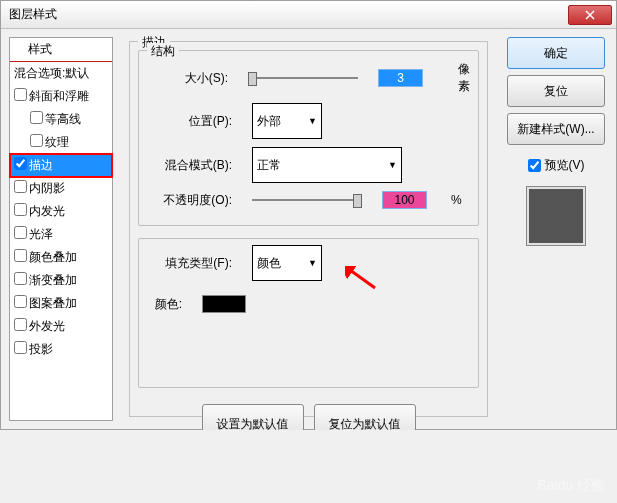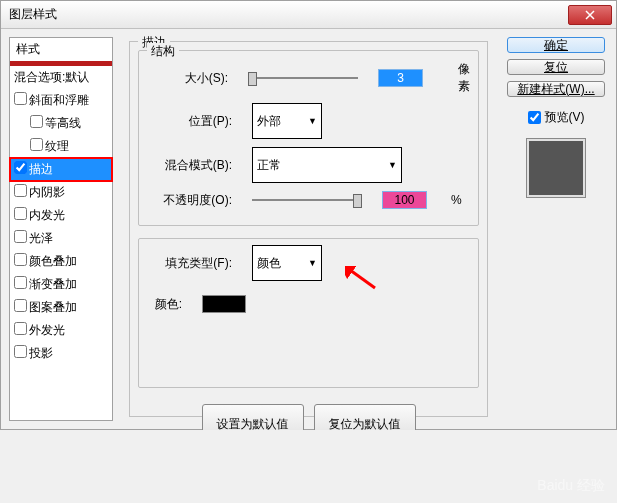--- a/index.html
+++ b/index.html
@@ -2,21 +2,21 @@
 <html><head>
 <meta charset="utf-8">
 <style>
 * { box-sizing: border-box; margin: 0; padding: 0; font-family: "Microsoft YaHei", SimSun, sans-serif; font-size: 12px; }
 body { background: #f0f0f0; }
 .dialog { width: 617px; background: #f0f0f0; border: 1px solid #a0a0a0; }
 .titlebar { height: 28px; background: linear-gradient(#fff, #e8e8e8); display: flex; align-items: center; justify-content: space-between; padding-left: 8px; border-bottom: 1px solid #c0c0c0; }
 .close-btn { width: 44px; height: 20px; background: linear-gradient(#e07070, #c53030); color: #fff; display: flex; align-items: center; justify-content: center; margin-right: 4px; border: 1px solid #a02020; border-radius: 2px; cursor: pointer; }
 .content { display: flex; padding: 8px; gap: 8px; height: 400px; }
 .sidebar { width: 104px; border: 1px solid #a0a0a0; background: #fff; }
-.sidebar-header { padding: 3px 6px; border-bottom: 5px solid #b91c1c; }
+.sidebar-header { padding: 3px 18px; border-bottom: 1px solid #b91c1c; }
 .sidebar-item { padding: 3px 4px; display: flex; align-items: flex-start; gap: 2px; cursor: pointer; }
 .sidebar-item.selected { background: #1e90ff; color: #fff; outline: 2px solid #ff0000; outline-offset: -1px; }
 .sidebar-item.indent { padding-left: 20px; }
 .sidebar-item input[type=checkbox] { width: 13px; height: 13px; }
 .main { flex: 1; padding: 4px 8px; }
 .groupbox { border: 1px solid #c0c0c0; border-radius: 2px; padding: 10px 8px 8px; margin-bottom: 12px; position: relative; }
 .groupbox-title { position: absolute; top: -8px; left: 8px; background: #f0f0f0; padding: 0 4px; font-size: 12px; }
 .outer-group { border: 1px solid #c0c0c0; padding: 8px; height: 100%; position: relative; }
 .outer-group-title { position: absolute; top: -8px; left: 8px; background: #f0f0f0; padding: 0 4px; }
 .row { display: flex; align-items: center; margin-bottom: 8px; gap: 20px; }
@@ -26,21 +26,21 @@
 .slider-thumb { position: absolute; top: 2px; width: 9px; height: 14px; background: #d0d0d0; border: 1px solid #666; }
 .num-input { width: 45px; height: 18px; border: 1px solid #7eb4ea; background: #ec4899; text-align: center; padding: 1px 2px; }
 .num-input.hl { background: #1e90ff; color: #fff; }
 .unit { margin-left: 4px; text-align: right; }
 .select { min-width: 70px; height: 36px; border: 1px solid #000; background: #fff; display: inline-flex; align-items: center; padding: 0 4px; justify-content: space-between; cursor: pointer; }
 .select .arrow { font-size: 9px; margin-left: 6px; }
 .color-swatch { width: 44px; height: 18px; background: #000; border: 1px solid #888; cursor: pointer; }
 .btn-row { display: flex; gap: 10px; margin-top: 16px; justify-content: center; }
 .btn { height: 40px; padding: 0 14px; background: linear-gradient(#fafafa,#e0e0e0); border: 1px solid #888; border-radius: 3px; cursor: pointer; display: inline-flex; align-items: center; }
 .right-panel { width: 104px; display: flex; flex-direction: column; gap: 6px; align-items: center; }
-.rbtn { width: 98px; height: 16px; background: linear-gradient(#fafafa,#e0e0e0); border: 1px solid #888; border-radius: 3px; cursor: pointer; display: flex; align-items: center; justify-content: center; text-decoration: underline; }
+.rbtn { width: 98px; height: 32px; background: linear-gradient(#fafafa,#e0e0e0); border: 1px solid #888; border-radius: 3px; cursor: pointer; display: flex; align-items: center; justify-content: center; }
 .rbtn.primary { border: 1px solid #3a8de0; background: linear-gradient(#eaf3fc,#d0e6fa); }
 .preview-check { display: flex; align-items: center; gap: 4px; margin-top: 6px; }
 .preview-box { width: 60px; height: 60px; background: #555; border: 1px solid #888; margin-top: 6px; box-shadow: inset 0 0 0 2px #e0e0e0; }
 .arrow-annotation { position: absolute; left: 215px; top: 224px; pointer-events: none; }
 .wm { position: absolute; right: 12px; bottom: 8px; color: #fff; opacity: 0.5; font-size: 14px; }
 </style>
 </head>
 <body>
 
 <div class="dialog">

